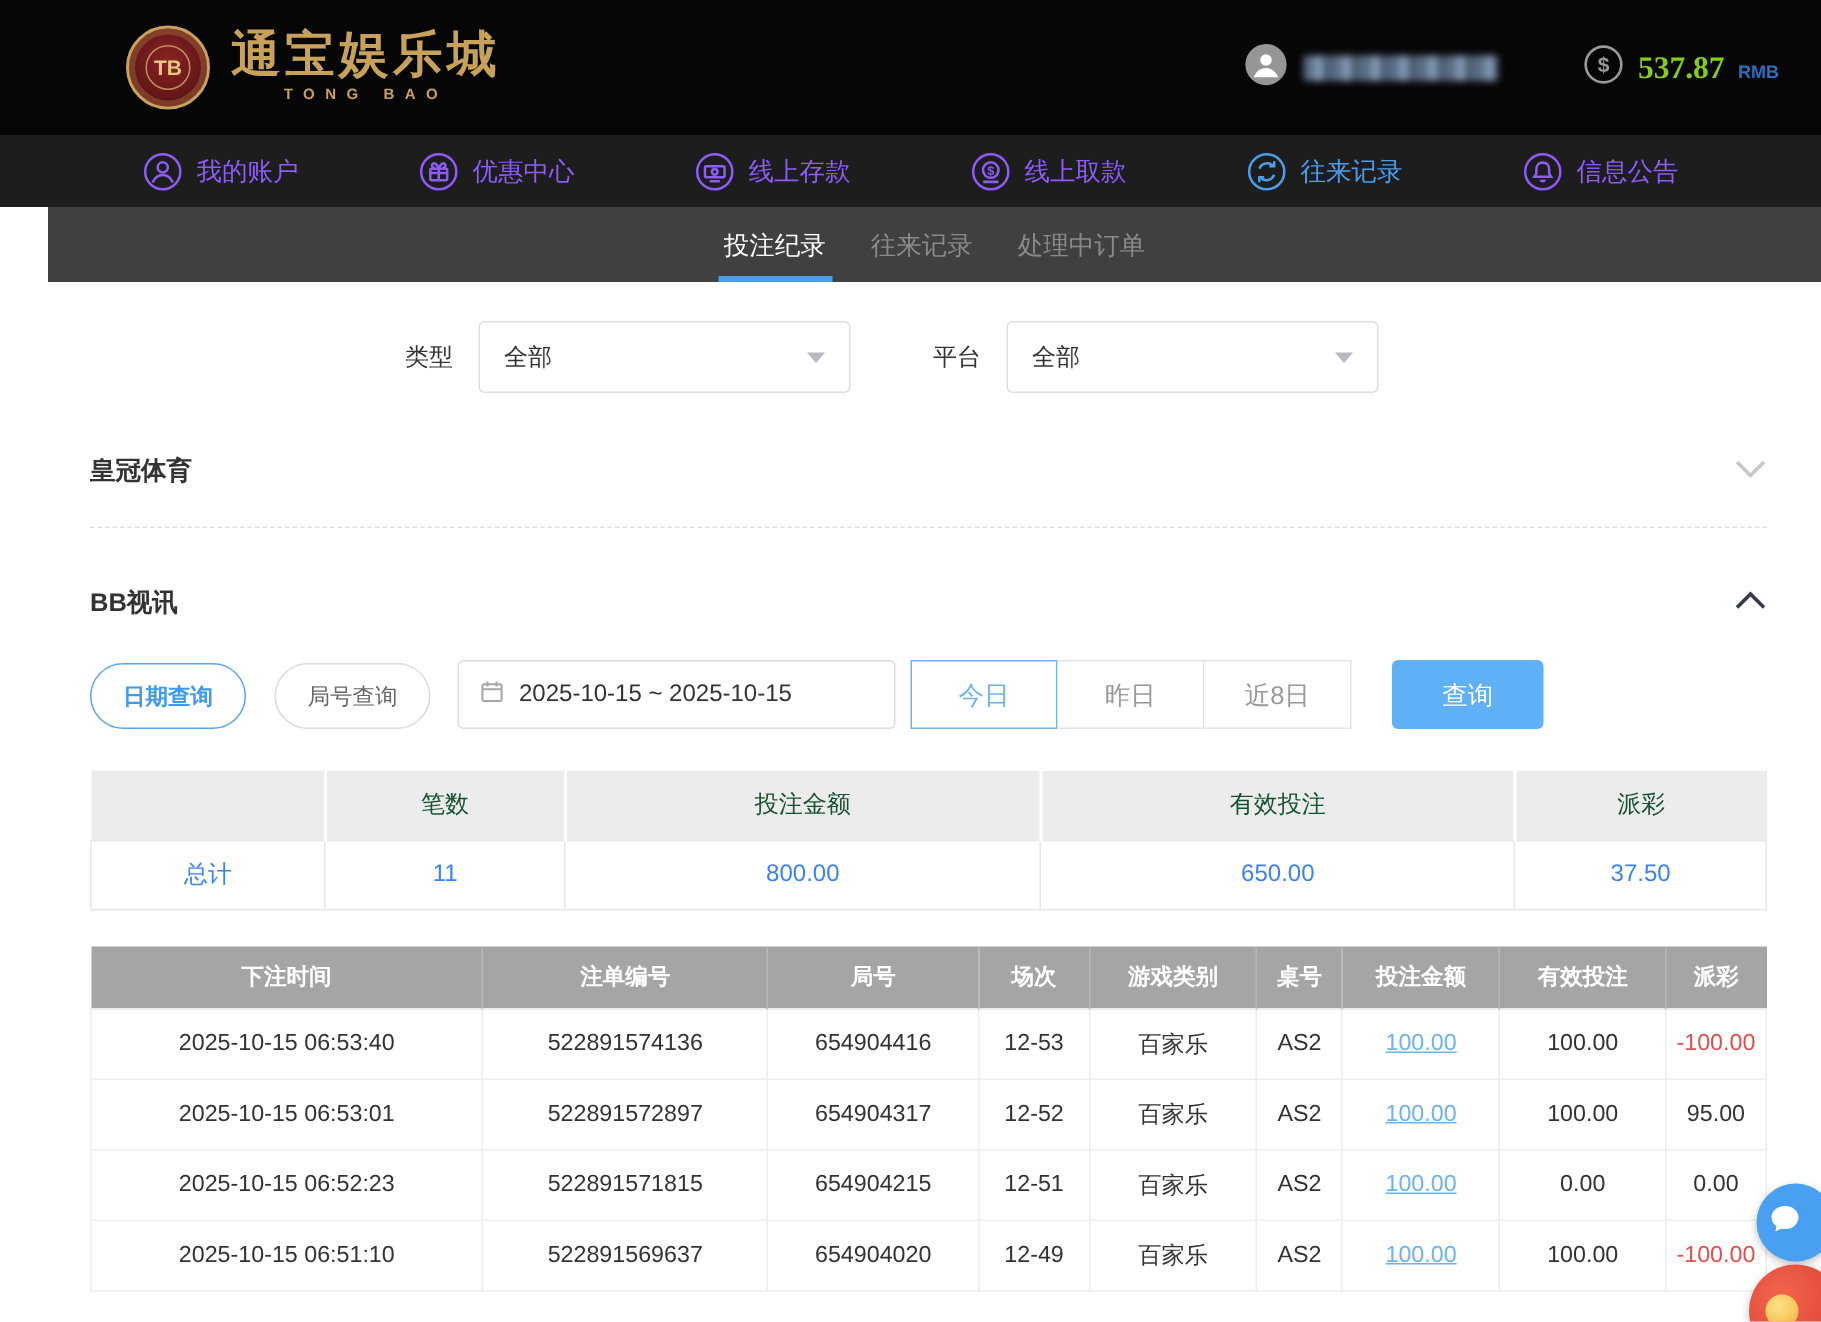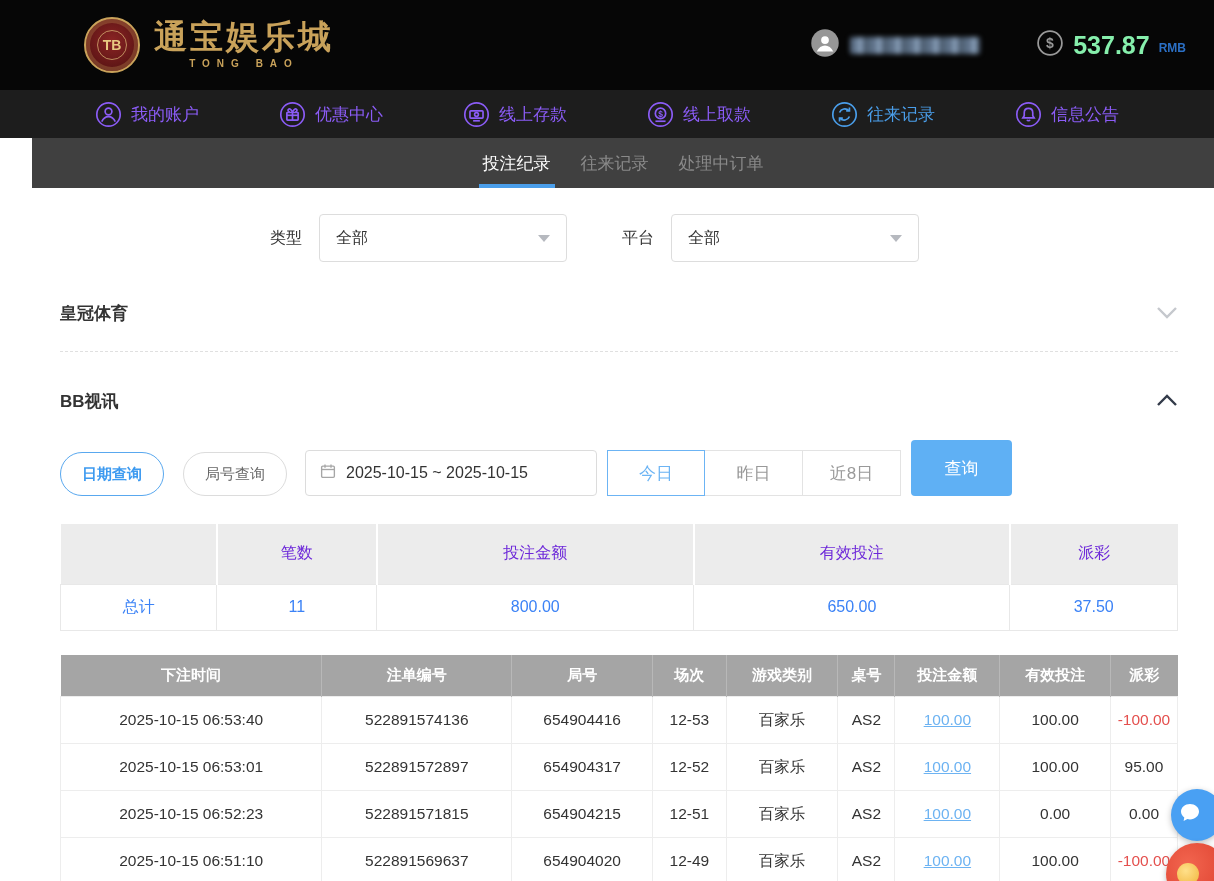--- a/index.html
+++ b/index.html
@@ -21,21 +21,21 @@
   .logo-title { color:#c9a25a; font-size:33px; font-weight:bold; letter-spacing:3px;
     line-height:1; font-family:"Liberation Serif","DejaVu Serif",serif; }
   .logo-subtitle { color:#c9a25a; font-size:10px; letter-spacing:7px; margin-top:4px;
     text-align:center; font-weight:bold; }
   .header-right { margin-left:auto; display:flex; align-items:center; gap:56px; }
   .user-group { display:flex; align-items:center; gap:10px; cursor:pointer; }
   .masked-name { width:130px; height:17px; border-radius:2px;
     background:repeating-linear-gradient(90deg,#5c6f86 0 7px,#8298b1 7px 13px,#4e5e71 13px 19px);
     filter:blur(2.5px); }
   .balance-group { display:flex; align-items:center; gap:9px; cursor:pointer; }
-  .balance-amount { color:#86efac; font-size:25px; font-weight:bold; }
+  .balance-amount { color:#84cc16; font-size:21px; font-weight:bold;font-family:Liberation Serif, serif; }
   .balance-currency { color:#2b6fc4; font-size:12px; margin-top:5px; font-weight:bold; }
 
   
   .main-nav { height:48px; background:#1d1d1d; display:flex; align-items:center;
     justify-content:space-between; padding:0 95px; }
   .nav-item { display:flex; align-items:center; gap:9px; color:#8b5cf6; font-size:17px; cursor:pointer; }
   .nav-item.active { color:#4a9eea; }
   .nav-icon svg { display:block; }
 
   
@@ -69,27 +69,27 @@
   .pill-btn.active { border-color:#59a8ef; color:#3d9af0; font-weight:bold; }
   .pill-btn + .pill-btn { margin-left:19px; }
   .date-box { margin-left:18px; width:292px; height:46px; border:1px solid #dcdcdc;
     border-radius:4px; display:flex; align-items:center; padding:0 13px; gap:9px;
     font-size:16px; color:#333; cursor:pointer; }
   .segmented { display:flex; margin-left:10px; }
   .seg-btn { width:98px; height:46px; display:flex; align-items:center; justify-content:center;
     font-size:17px; color:#999; background:#fff; border:1px solid #e3e3e3; border-left:none; cursor:pointer; }
   .seg-btn:first-child { border-left:1px solid #e3e3e3; }
   .seg-btn.active { border:1px solid #6cb4f4; color:#6cb4f4; }
-  .search-btn { margin-left:10px; width:101px; height:56px; background:#5fb0f4; color:#fff;
+  .search-btn { margin-left:27px; width:101px; height:46px; background:#5fb0f4; color:#fff;
     font-size:17px; border:none; border-radius:4px; cursor:pointer; }
 
   
   table { width:100%; border-collapse:collapse; table-layout:fixed; }
   .summary-table { margin-top:28px; }
-  .summary-table th { background:#ececec; height:60px; font-size:16px; color:#6d28d9;
+  .summary-table th { background:#ececec; height:46px; font-size:16px; color:#14532d;
     font-weight:normal; border-right:2px solid #fff; }
   .summary-table th:last-child { border-right:none; }
   .summary-table td { height:46px; text-align:center; font-size:16px; color:#3b82f6;
     border:1px solid #e8e8e8; background:#fff; }
 
   
   .bet-table { margin-top:24px; }
   .bet-table th { background:#a5a5a5; color:#fff; height:42px; font-size:15px;
     font-weight:bold; border-right:1px solid #b8b8b8; }
   .bet-table th:last-child { border-right:none; }

